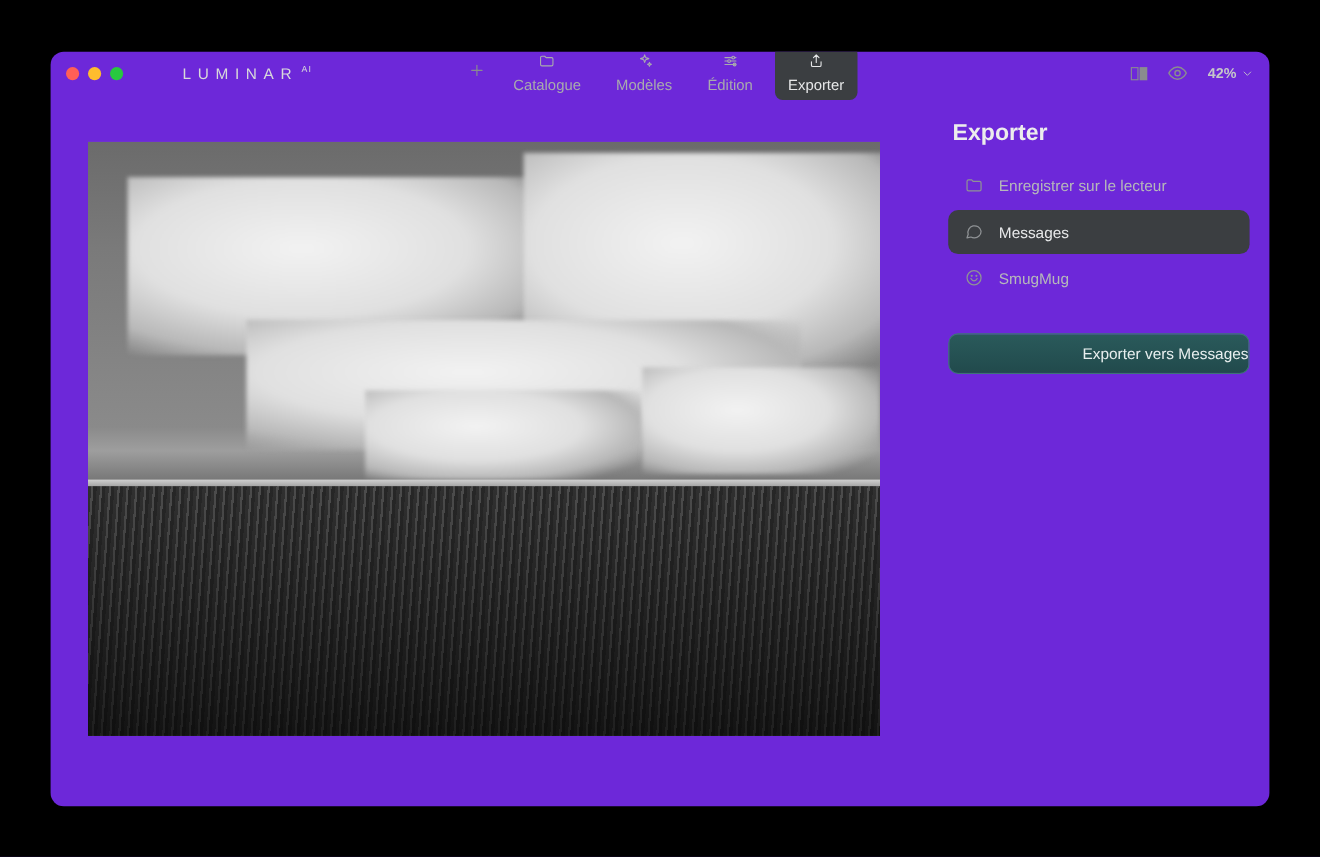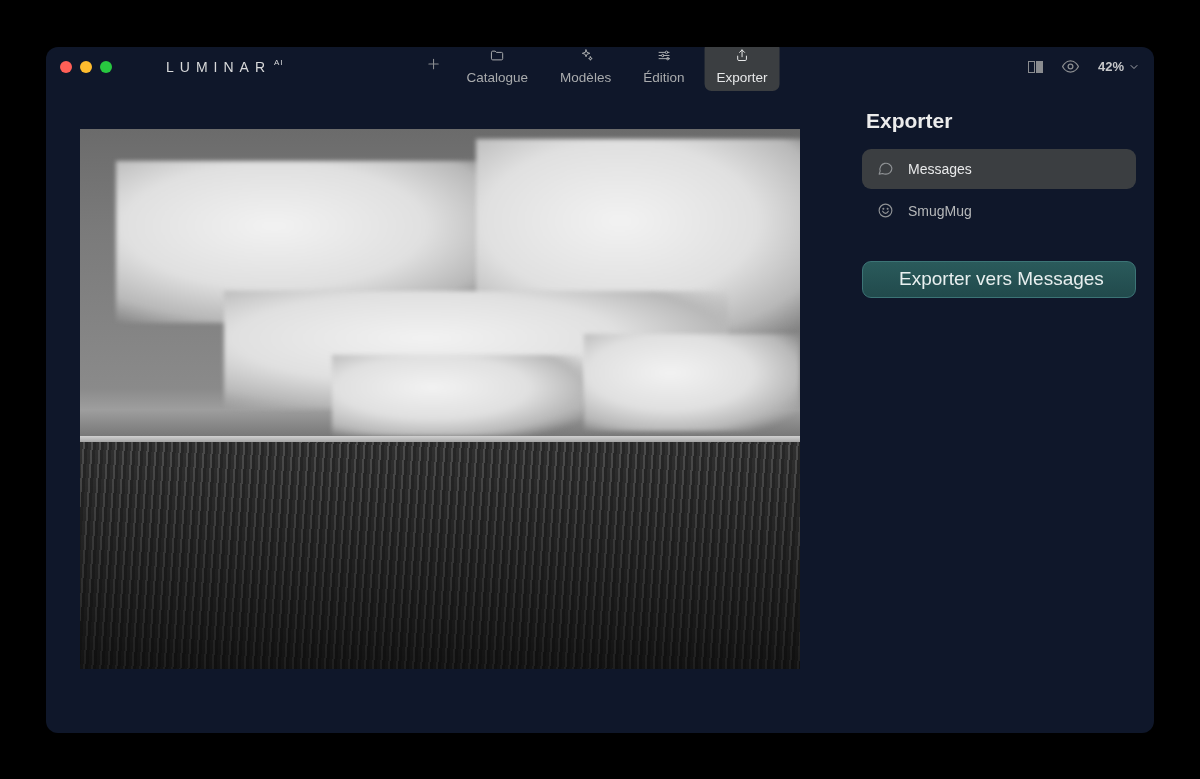--- a/index.html
+++ b/index.html
@@ -8,21 +8,21 @@
     font-family: -apple-system, BlinkMacSystemFont, "Segoe UI", sans-serif;
     width: 1200px;
     height: 779px;
     display: flex;
     align-items: center;
     justify-content: center;
   }
   .window {
     width: 1108px;
     height: 686px;
-    background: #0f172a;
+    background: #6d28d9;
     border-radius: 12px;
     overflow: hidden;
     display: flex;
     flex-direction: column;
     box-shadow: 0 20px 60px rgba(0,0,0,0.6);
   }
   .titlebar {
     height: 40px;
     display: flex;
     align-items: center;
@@ -183,24 +183,24 @@
     background: #3b3e41;
     color: #e8e9ea;
   }
   .export-button {
     margin-top: 28px;
     height: 37px;
     border-radius: 9px;
     background: linear-gradient(to bottom, #2a5a5b, #214a4c);
     border: 1px solid #3c7476;
     color: #e8efef;
-    font-size: 19px;
-    display: flex;
-    align-items: center;
-    justify-content: flex-start;
+    font-size: 14px;
+    display: flex;
+    align-items: center;
+    justify-content: flex-end;
     cursor: pointer;
     padding-left: 36px;
   }
   .compare-icon {
     display: inline-flex; gap: 1px; align-items: center;
   }
   .compare-icon span:first-child { width: 7px; height: 12px; border: 1px solid #8a8c8f; }
   .compare-icon span:last-child { width: 7px; height: 12px; background: #8a8c8f; }
   svg { stroke: currentColor; fill: none; stroke-width: 1.6; stroke-linecap: round; stroke-linejoin: round; }
 </style>
@@ -282,20 +282,28 @@
         <div class="cloud" style="top:42%;left:35%;width:35%;height:15%;"></div>
         <div class="cloud" style="top:38%;left:70%;width:30%;height:18%;"></div>
         <div class="horizon"></div>
         <div class="water"></div>
       </div>
     </div>
 
     <div class="sidebar">
       <h2>Exporter</h2>
 
+      <div class="export-option">
+        <span class="ico">
+          <svg viewBox="0 0 24 24" width="17" height="17">
+              <path d="M3 7a2 2 0 0 1 2-2h4l2 2h8a2 2 0 0 1 2 2v8a2 2 0 0 1-2 2H5a2 2 0 0 1-2-2Z"></path>
+            </svg>
+        </span>
+        <span>Enregistrer sur le lecteur</span>
+      </div>
 
 
       <div class="export-option selected">
         <span class="ico">
           <svg viewBox="0 0 24 24" width="17" height="17">
               <path d="M21 11.5a8.38 8.38 0 0 1-9 8.5 9 9 0 0 1-4-1l-5 1 1.5-4.5A8.5 8.5 0 1 1 21 11.5Z"></path>
             </svg>
         </span>
         <span>Messages</span>
       </div>

